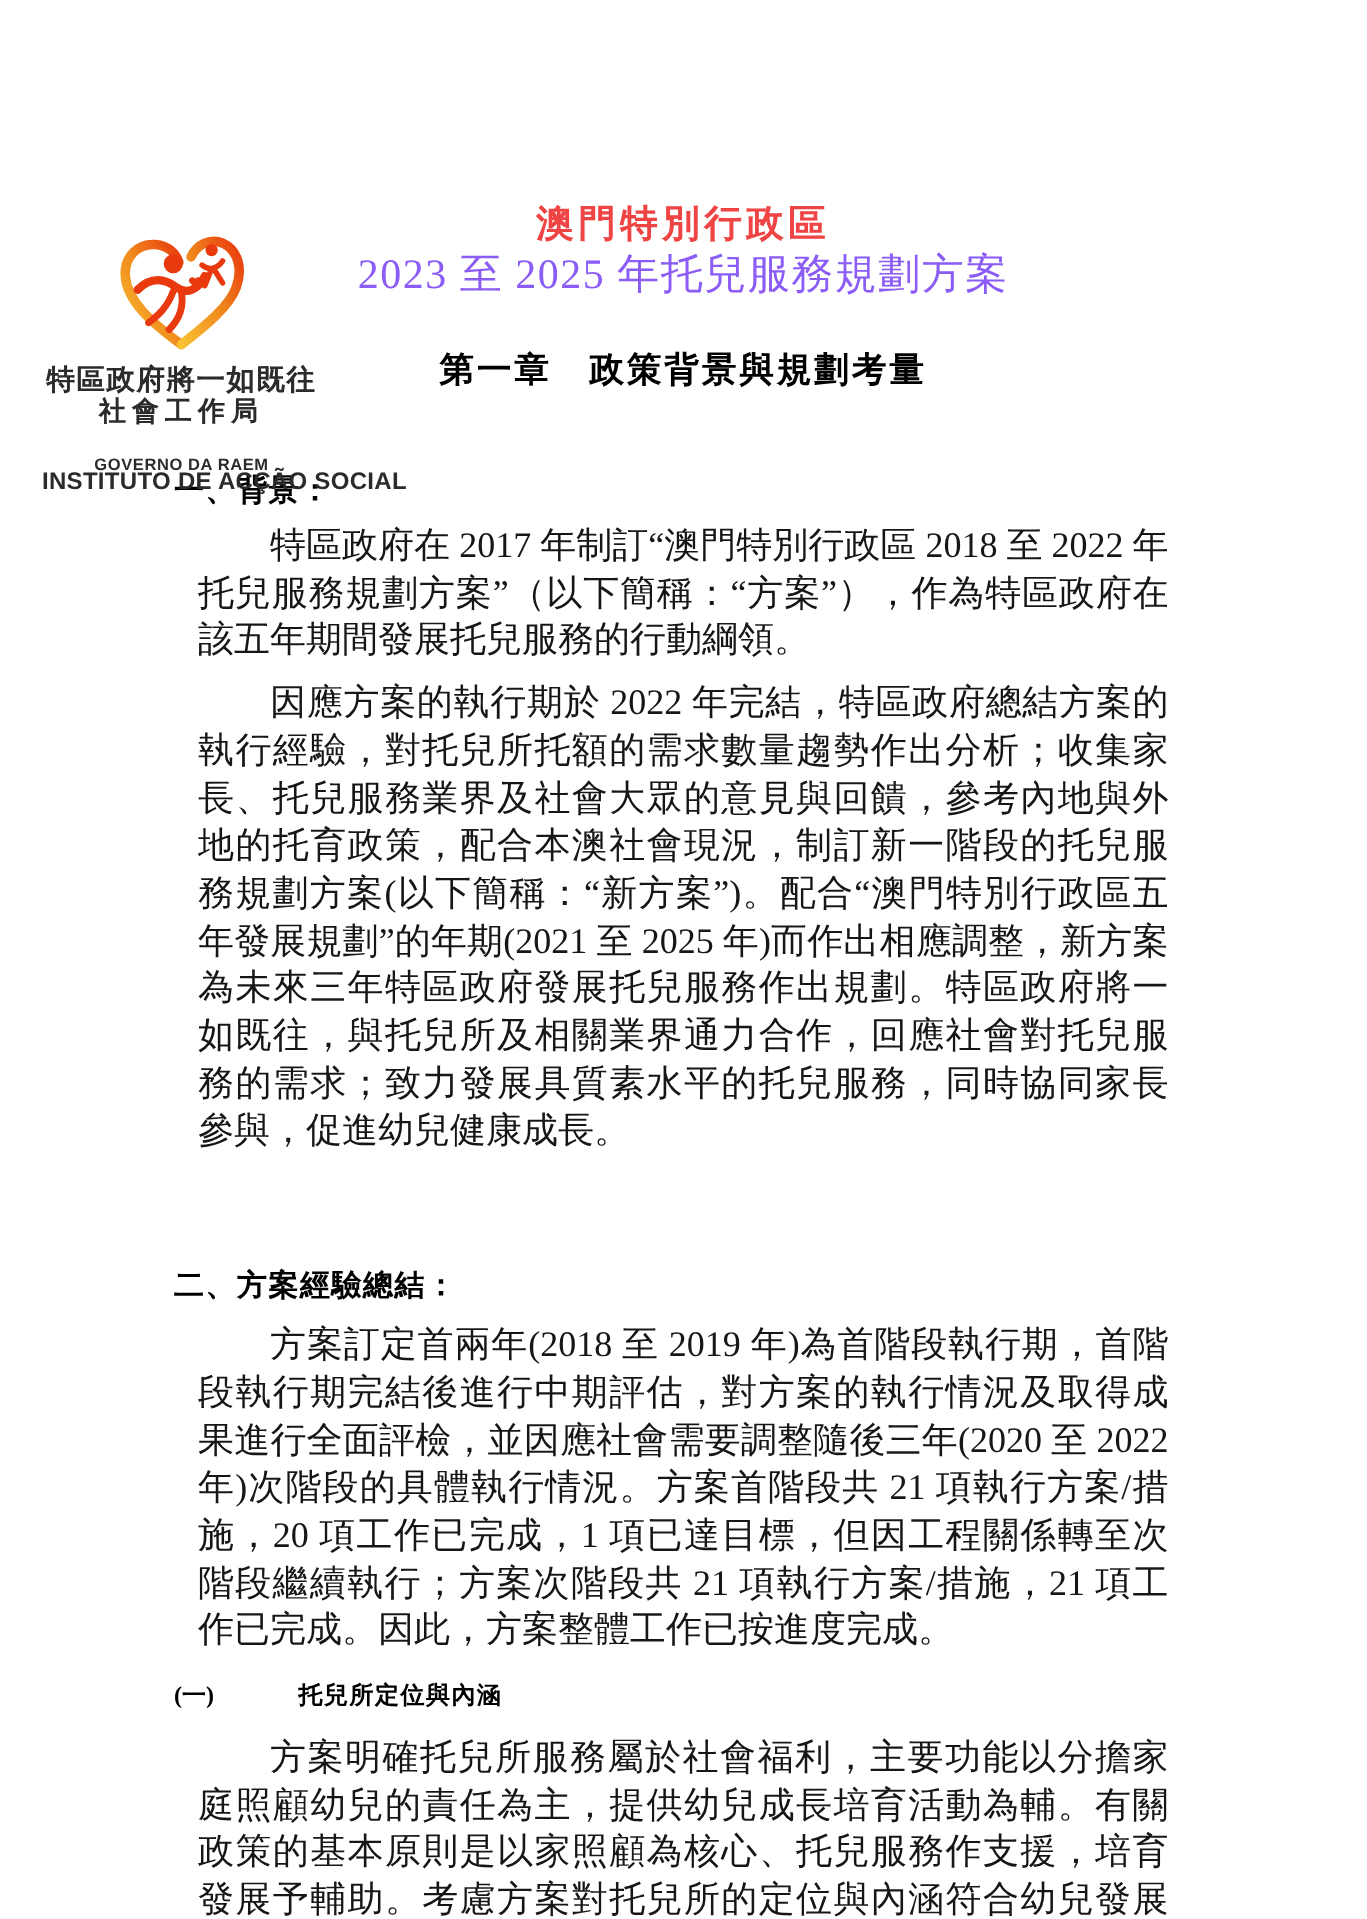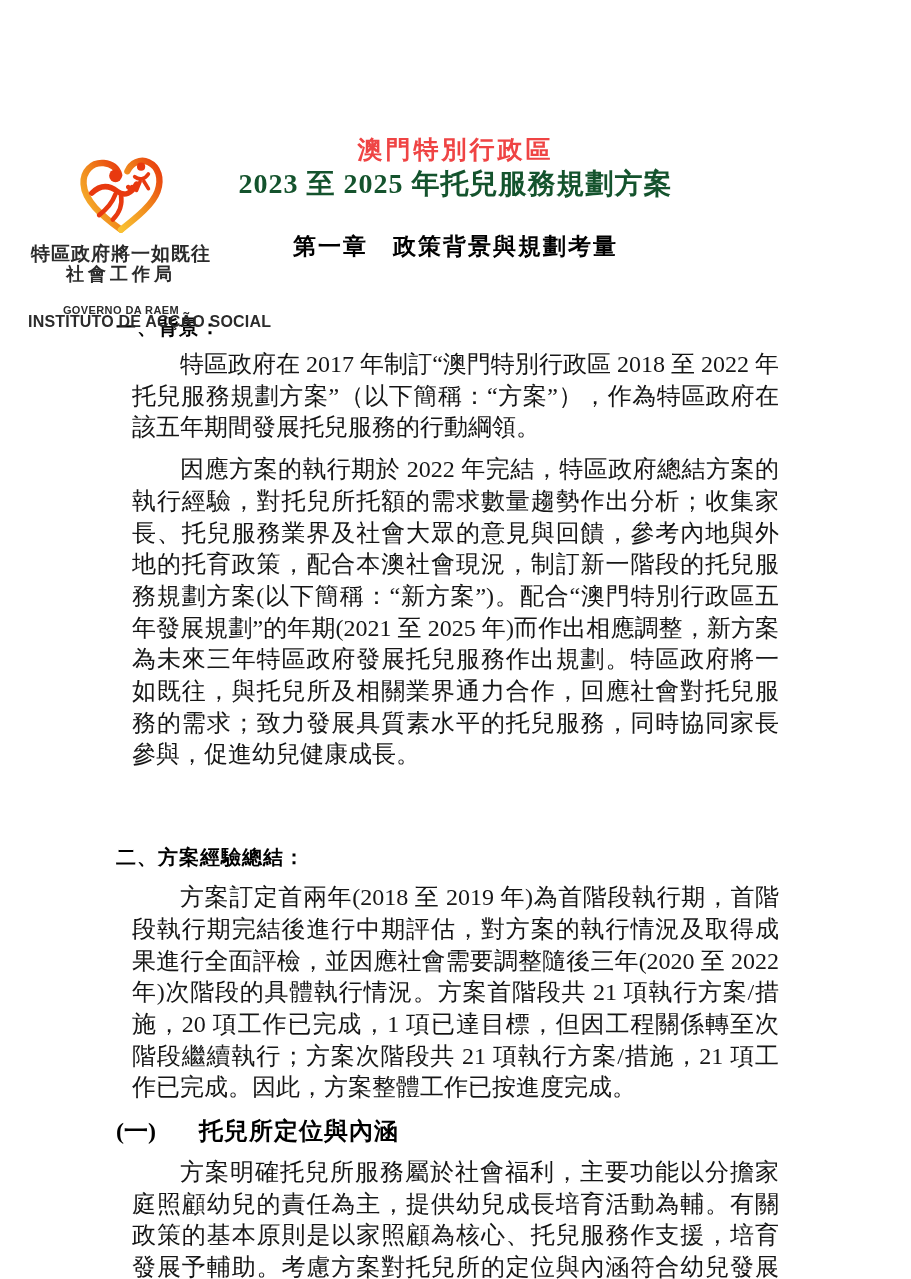--- a/index.html
+++ b/index.html
@@ -25,42 +25,42 @@
   .org-pt2{font-size:16px;font-weight:700;letter-spacing:.2px;line-height:12px;white-space:nowrap;text-align:center;}
 
   
   .content{padding:0 116px;}
   .doc-title1{
     margin:133px 0 0;text-align:center;
     font-size:25px;font-weight:700;line-height:33px;letter-spacing:3px;color:#ef4444;
   }
   .doc-title2{
     margin:0;text-align:center;
-    font-size:28px;font-weight:700;line-height:36px;letter-spacing:1px;color:#14532d;
+    font-size:28px;font-weight:400;line-height:36px;letter-spacing:1px;color:#8b5cf6;
   }
   .chapter-heading{
     margin:29px 0 0;text-align:center;
     font-size:23px;font-weight:700;line-height:32px;letter-spacing:2px;color:#000;
   }
   .sec-heading{
     font-size:20px;font-weight:700;line-height:32px;color:#000;letter-spacing:1px;
     margin:0;
   }
   .sec-heading.s1{margin-top:48px;}
   .sec-heading.s2{margin-top:70px;}
   .body-par{
     margin:6px 16px 0;
     font-size:24px;line-height:31.7px;
     text-align:justify;text-justify:inter-ideograph;
     text-indent:2em;color:#161616;
   }
   .body-par.gap10{margin-top:10px;}
   .body-par.gap9{margin-top:9px;}
   .sub-heading{
-    margin-top:11px;line-height:32px;font-size:24px;font-weight:700;color:#000;
+    margin-top:11px;line-height:32px;font-size:16px;font-weight:700;color:#000;
   }
   .sub-num{display:inline-block;min-width:83px;}
   .sub-title{letter-spacing:1px;}
 </style>
 </head>
 <body>
 
 <div class="page">
 
   <header class="logo-block">

